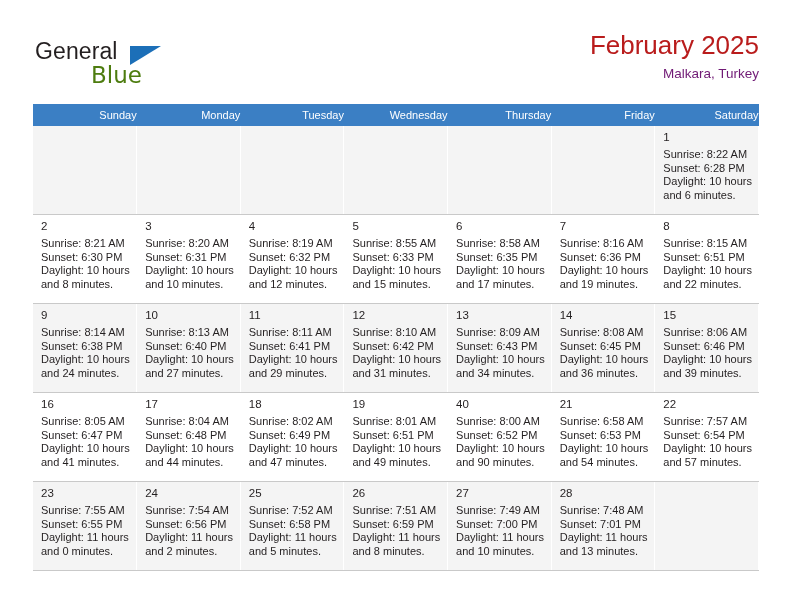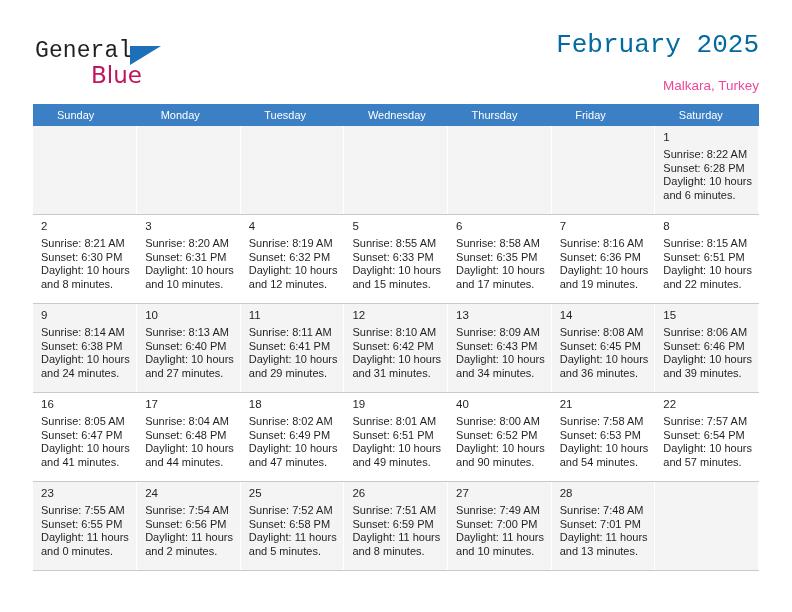--- a/index.html
+++ b/index.html
@@ -35,77 +35,76 @@
     width: 220px;
     height: 58px;
   }
   .logo-general {
     position: absolute;
     left: 2px;
     top: 6px;
     font-size: 23px;
     letter-spacing: 0.1px;
     color: #231f20;
-    font-family: Liberation Mono, monospace;
+    font-family: Liberation Sans, sans-serif;
     font-weight: 400;
   }
   .logo-triangle {
     position: absolute;
     left: 97px;
     top: 14px;
     width: 0;
     height: 0;
     border-left: 31px solid #1c6fb8;
     border-bottom: 19px solid transparent;
   }
   .logo-blue {
     position: absolute;
     left: 58px;
     top: 30px;
     font-size: 23px;
-    color: #be185d;
+    color: #4d7c0f;
     font-family: "DejaVu Sans", sans-serif;
     font-weight: 400;
   }
   .title-block {
     position: absolute;
     right: 0;
     top: 0;
     text-align: right;
   }
   .cal-title {
     font-size: 26px;
-    color: #0369a1;
+    color: #b91c1c;
     font-weight: 400;
     line-height: 34px;
     white-space: nowrap;
-    font-family: Liberation Mono, monospace;
   }
   .cal-subtitle {
     font-size: 13.5px;
-    color: #ec4899;
+    color: #701a75;
     line-height: 20px;
-    margin-top: 14px;
+    margin-top: 2px;
     white-space: nowrap;
   }
   
   .calendar {
     position: absolute;
     left: 33px;
     top: 104px;
     width: 726px;
     border-collapse: collapse;
     table-layout: fixed;
   }
   .calendar th {
     background: #3b7fc4;
     color: #ffffff;
     font-size: 11px;
     font-weight: normal;
-    text-align: left;
+    text-align: right;
     padding: 5px 0 5px 24px;
     height: 11px;
     border: none;
   }
   .calendar td {
     vertical-align: top;
     padding: 0;
     height: 88px;
     border-right: 1px solid #ffffff;
     border-bottom: 1px solid #c9c9c9;
@@ -398,21 +397,21 @@
                 <div>Sunset: 6:52 PM</div>
                 <div>Daylight: 10 hours</div>
                 <div>and 90 minutes.</div>
               </div>
             </div>
           </td>
           <td>
             <div class="cell-inner">
               <div class="daynum">21</div>
               <div class="info">
-                <div>Sunrise: 7:58 AM</div>
+                <div>Sunrise: 6:58 AM</div>
                 <div>Sunset: 6:53 PM</div>
                 <div>Daylight: 10 hours</div>
                 <div>and 54 minutes.</div>
               </div>
             </div>
           </td>
           <td>
             <div class="cell-inner">
               <div class="daynum">22</div>
               <div class="info">

